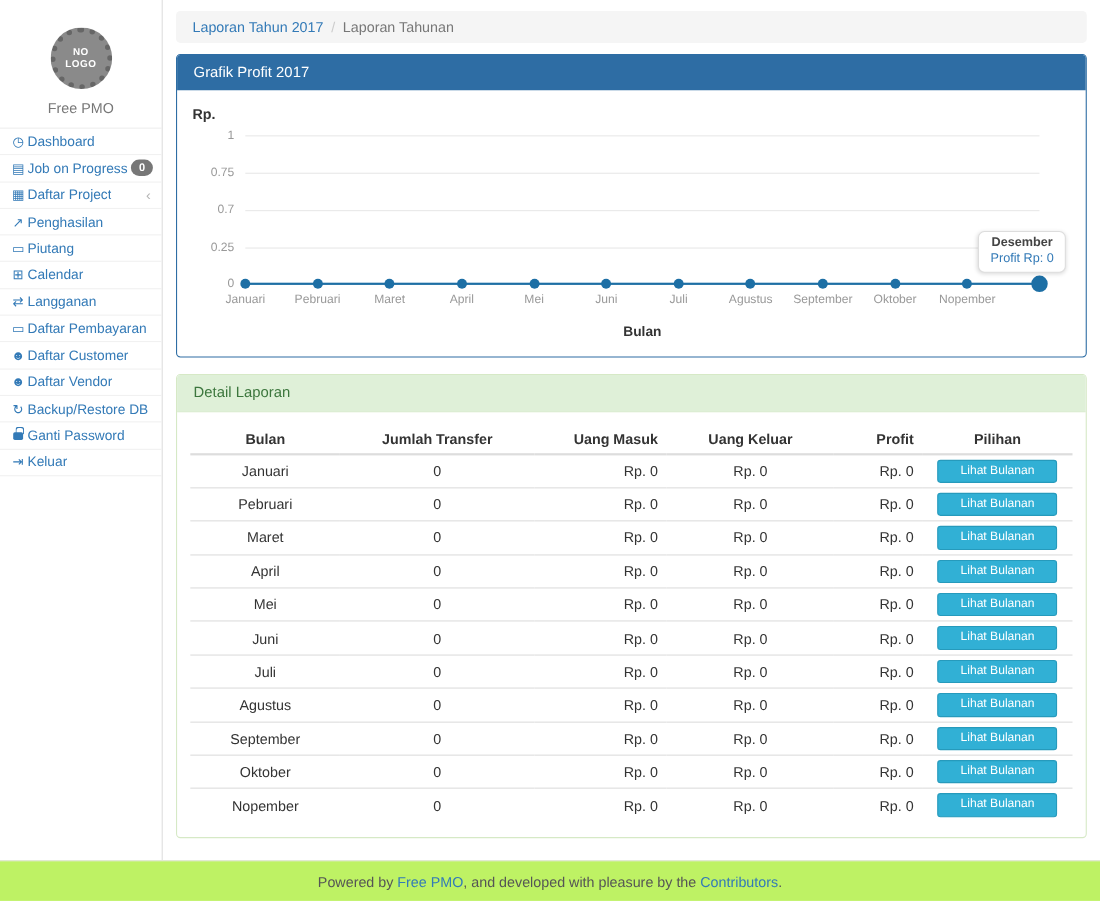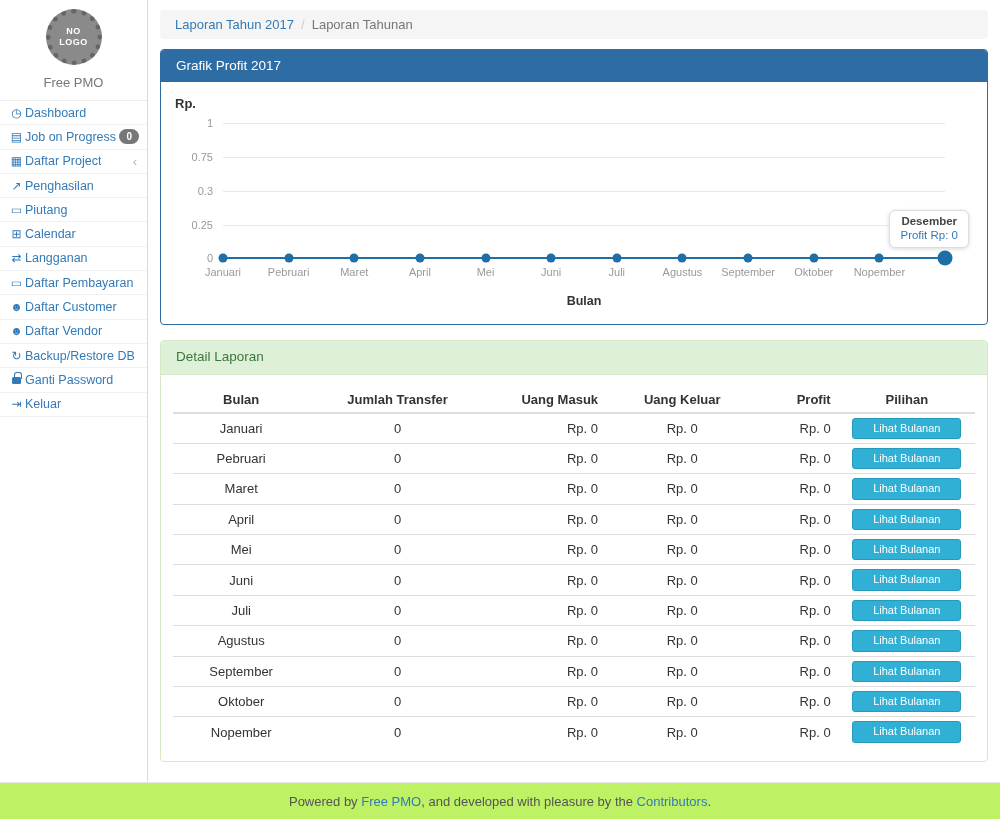--- a/index.html
+++ b/index.html
@@ -6,21 +6,21 @@
   html,body { background:#fff; }
   body {
     width:1000px; height:819px; position:relative; overflow:hidden;
     font-family:"Liberation Sans", sans-serif; font-size:13px; color:#333;
   }
   .screen { width:1000px; height:819px; display:flex; flex-direction:column; }
   .main-row { display:flex; flex:1; min-height:0; }
 
   
   .sidebar { width:148px; background:#fff; border-right:1px solid #d9d9d9; flex-shrink:0; }
-  .logo-wrap { padding:9px 0 6px; }
+  .logo-wrap { padding:25px 0 6px; }
   .logo-circle {
     width:56px; height:56px; margin:0 auto; border-radius:50%;
     background:#8a8a8a; border:5px dotted #666;
     display:flex; flex-direction:column; align-items:center; justify-content:center;
     color:#fff; font-size:9px; font-weight:bold; letter-spacing:.5px; line-height:1.2;
   }
   .brand { text-align:center; color:#777; font-size:13px; padding:4px 0 10px; }
   .nav { border-top:1px solid #eee; }
   .nav-item {
     display:flex; align-items:center; padding:4px 8px; height:24.3px;
@@ -199,21 +199,21 @@
               <div class="tooltip-title">Desember</div>
               <div class="tooltip-value">Profit Rp: 0</div>
             </div>
           <div class="gridline" style="top: 0%;">
                 <span class="ytick">1</span>
               </div>
               <div class="gridline" style="top: 25%;">
                 <span class="ytick">0.75</span>
               </div>
               <div class="gridline" style="top: 50%;">
-                <span class="ytick">0.3</span>
+                <span class="ytick">0.7</span>
               </div>
               <div class="gridline" style="top: 75%;">
                 <span class="ytick">0.25</span>
               </div>
               <div class="gridline" style="top: 100%;">
                 <span class="ytick">0</span>
               </div>
               <div class="dataline">
                 <div class="dot" style="left: 0%;"></div>
                 <div class="dot" style="left: 9.09091%;"></div>

